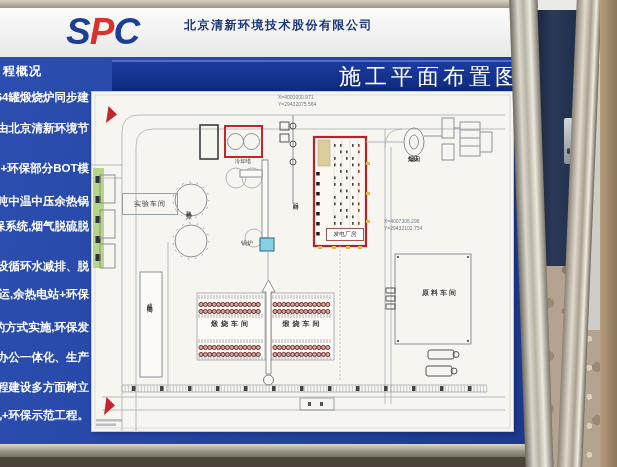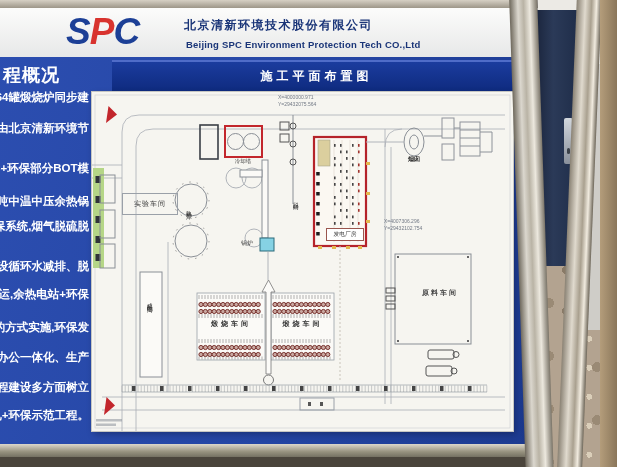--- a/index.html
+++ b/index.html
@@ -17,25 +17,25 @@
     background:linear-gradient(#fcfcfb,#e7e8e8);}
   .logo{position:absolute;left:66px;top:3px;font-size:37px;font-weight:900;font-style:italic;
     letter-spacing:-1px;line-height:42px;}
   .logo .s,.logo .c{color:#1c3f96;}
   .logo .p{color:#d8332e;}
   .co-cn{position:absolute;left:184px;top:9px;font-size:12px;font-weight:700;color:#1a3578;letter-spacing:1.5px;}
   .co-en{position:absolute;left:186px;top:31px;font-size:9.5px;font-weight:700;color:#1a3578;letter-spacing:.2px;}
 
   .title-bar{position:absolute;left:112px;top:60px;width:409px;height:30px;
     background:linear-gradient(#1b3c9e,#0e2a7e);border-top:2px solid #4f6cc8;
-    color:#fff;font-size:12px;font-weight:700;text-align:center;line-height:29px;letter-spacing:4px;}
+    color:#fff;font-size:22px;font-weight:400;text-align:right;line-height:29px;letter-spacing:4px;}
 
   
   .sidebar{position:absolute;left:0;top:57px;width:98px;height:388px;}
-  .sb-head{position:absolute;left:3px;top:6px;font-size:18px;font-weight:700;color:#fff;letter-spacing:1px;}
+  .sb-head{position:absolute;left:3px;top:6px;font-size:12px;font-weight:700;color:#fff;letter-spacing:1px;}
   .sb-line{position:absolute;left:0;width:92px;height:16px;overflow:hidden;}
   .sb-line>span{position:absolute;right:3px;white-space:nowrap;font-size:11.5px;font-weight:700;color:#fff;}
 
   
   .panel{position:absolute;left:92px;top:92px;width:421px;height:339px;background:#f6f5f0;
     box-shadow:0 0 0 1px #c6c6c2,2px 3px 7px rgba(0,0,10,.3);}
   .panel svg{position:absolute;left:0;top:0;}
   .plbl{position:absolute;color:#3c3c3c;line-height:1.15;}
   .vert{writing-mode:vertical-rl;letter-spacing:1px;}
   .coords{font-size:5px;color:#737a86;line-height:6.5px;white-space:nowrap;}
@@ -89,21 +89,20 @@
 <div class="photo">
 
   <div class="board">
     <div class="frame-top"></div>
 
     <div class="header">
       <div class="logo">
         <span class="s">S</span><span class="p">P</span><span class="c">C</span>
       </div>
       <div class="co-cn">北京清新环境技术股份有限公司</div>
-      <div class="co-en">Beijing SPC Environment Protection Tech CO.,Ltd</div>
     </div>
 
     <div class="sidebar">
       <div class="sb-head">程概况</div>
       <div class="sb-line" style="top:33px">
           <span>64罐煅烧炉同步建</span>
         </div>
       <div class="sb-line" style="top:64px">
           <span>由北京清新环境节</span>
         </div>

